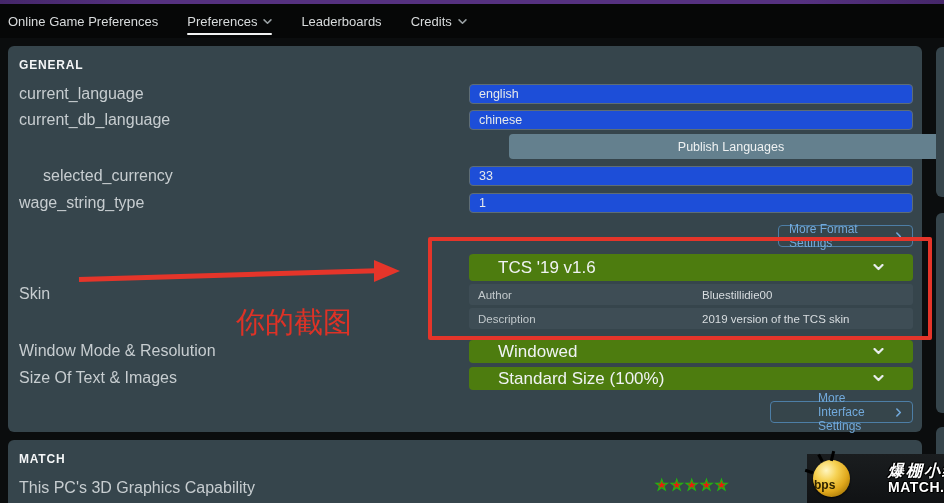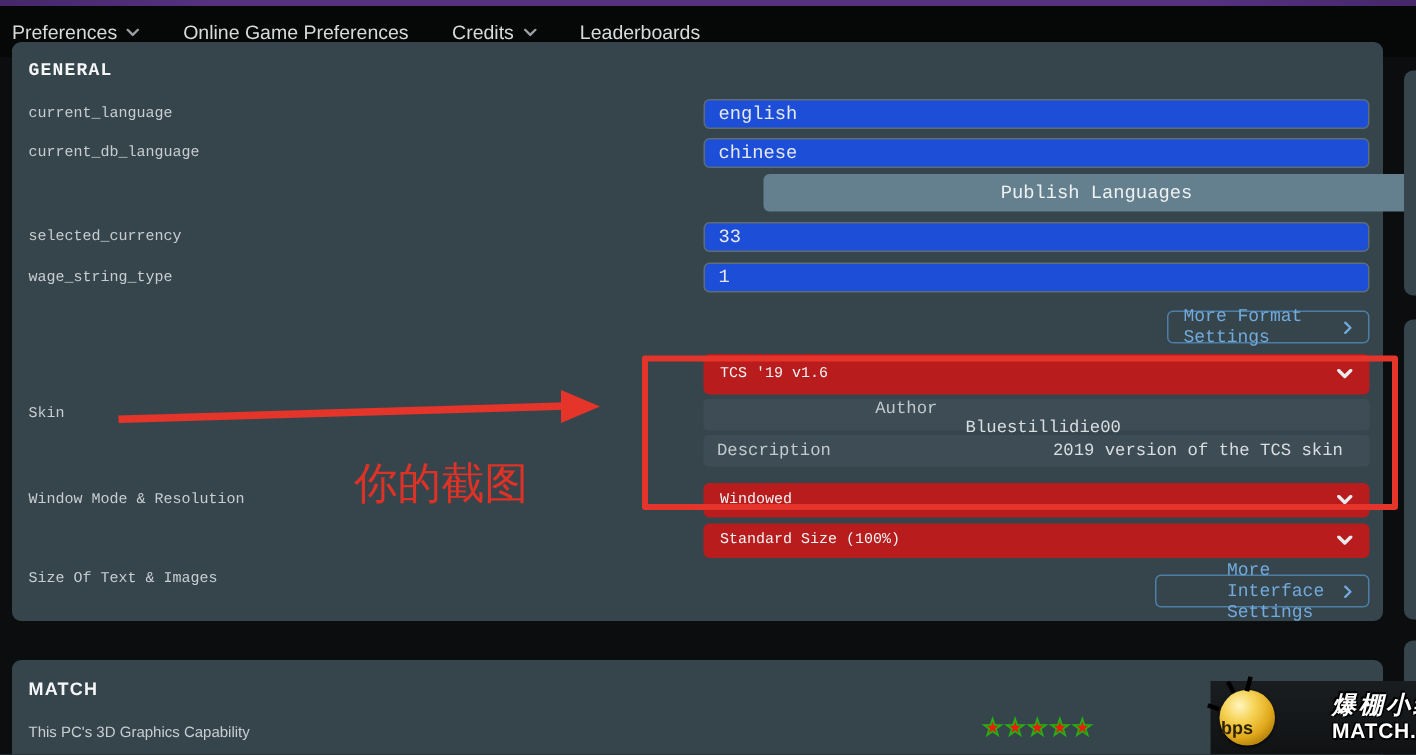--- a/index.html
+++ b/index.html
@@ -15,41 +15,41 @@
     background:linear-gradient(90deg,#45276a,#553180 15%,#553180 85%,#45276a); }
   .tabbar { position:absolute; left:0; top:4px; width:944px; height:34px;
     background:#060707; display:flex; align-items:stretch; gap:29px; padding-left:8px; }
   .tab { position:relative; display:flex; align-items:center; gap:6px;
     color:#d8dbdc; font-size:13px; cursor:pointer; }
   .tab .chev { color:#9aa1a4; display:flex; align-items:center; margin-top:2px; }
   .tab.active::after { content:""; position:absolute; left:0; right:0; bottom:3px;
     height:2px; background:#f2f3f3; border-radius:1px; }
 
   .panel { position:absolute; left:8px; width:914px; background:#36454c; border-radius:6px; }
-  .panel.general { top:28px; height:386px;font-family:Liberation Mono, monospace; }
+  .panel.general { top:46px; height:386px; }
   .panel.match { top:440px; height:70px; }
 
   .section-title { position:absolute; left:11px; color:#f4f6f7; font-weight:bold;
     font-size:12px; letter-spacing:.8px; }
 
-  .row-label { position:absolute; left:11px; color:#c7cdd0; font-size:10px;
+  .row-label { position:absolute; left:11px; color:#c7cdd0; font-size:16px;
     display:flex; align-items:center; height:20px; }
 
   .input { position:absolute; left:461px; width:444px; height:20px;
     background:#1d4ed8; border:1px solid #5e6d75; border-radius:4px;
     color:#e6e9ea; font-size:12.5px; padding:0 9px; font-family:inherit; outline:none; }
 
   .btn-solid { position:absolute; left:461px; width:444px; height:25px;
     background:#64808e; border:none; border-radius:4px; color:#eef1f2;
     font-size:12.5px; display:flex; align-items:center; justify-content:center; cursor:pointer;margin-left:40px; }
 
   .dropdown { position:absolute; left:461px; width:444px;
-    background:#b91c1c; border-radius:4px; color:#f0f3f4; font-size:10px;
+    background:#4d7c0f; border-radius:4px; color:#f0f3f4; font-size:17px;
     display:flex; align-items:center; justify-content:space-between;
-    padding:0 11px; cursor:pointer; }
+    padding:0 29px; cursor:pointer; }
   .dropdown .chev { color:#e8ecee; display:flex; align-items:center; }
 
   .info-row { position:absolute; left:461px; width:444px; height:21px;
     background:#3e4d55; border-radius:3px; display:flex; align-items:center;
     font-size:11.5px; color:#ccd2d5; padding-left:9px; }
   .info-row .info-label { width:224px; color:#c2c9cc; }
   .info-row .info-value { color:#d8dde0; }
 
   .btn-outline { position:absolute; height:22px; background:rgba(54,69,76,.2);
     border:1px solid #4d7ea6; border-radius:4px; color:#72aadc; font-size:12px;
@@ -93,58 +93,58 @@
     text-shadow:-1px 0 #000, 1px 0 #000, 0 -1px #000, 0 1px #000, 1px 1px #000, -1px -1px #000; }
   .logo-site { font-size:14px; font-weight:bold; color:#fff; letter-spacing:.5px;
     text-shadow:-1px 0 #000, 1px 0 #000, 0 -1px #000, 0 1px #000, 1px 1px #000, -1px -1px #000; }
 </style>
 </head>
 <body>
 
 <div class="accent-strip"></div>
 
 <div class="tabbar">
+  <div class="tab">
+    <span>Online Game Preferences</span>
+  </div>
   <div class="tab active">
     <span>Preferences</span>
     <span class="chev">
       <svg width="9" height="6" viewBox="0 0 10 7">
           <path d="M1 1l4 4 4-4" fill="none" stroke="currentColor" stroke-width="1.8" stroke-linecap="round" stroke-linejoin="round"></path>
         </svg>
     </span>
   </div>
   <div class="tab">
-    <span>Online Game Preferences</span>
+    <span>Leaderboards</span>
   </div>
   <div class="tab">
     <span>Credits</span>
     <span class="chev">
       <svg width="9" height="6" viewBox="0 0 10 7">
           <path d="M1 1l4 4 4-4" fill="none" stroke="currentColor" stroke-width="1.8" stroke-linecap="round" stroke-linejoin="round"></path>
         </svg>
     </span>
   </div>
-  <div class="tab">
-    <span>Leaderboards</span>
-  </div>
 </div>
 
 <div class="panel general">
   <div class="section-title" style="top:12px;">GENERAL</div>
 
   <div class="row-label" style="top:38px;">current_language</div>
   <input class="input" style="top: 38px;" readonly="" value="english">
 
   <div class="row-label" style="top:64px;">current_db_language</div>
   <input class="input" style="top: 64px;" readonly="" value="chinese">
 
   <div class="btn-solid" style="top:88px;">
     <span>Publish Languages</span>
   </div>
 
-  <div class="row-label" style="top:120px;">selected_currency</div>
+  <div class="row-label" style="top:120px;margin-left:24px;">selected_currency</div>
   <input class="input" style="top: 120px;" readonly="" value="33">
 
   <div class="row-label" style="top:147px;">wage_string_type</div>
   <input class="input" style="top: 147px;" readonly="" value="1">
 
   <div class="btn-outline" style="top:179px; left:770px; width:135px;">
     <span>More Format Settings</span>
     <span class="chev">
       <svg width="6" height="9" viewBox="0 0 7 10">
           <path d="M1 1l4 4-4 4" fill="none" stroke="currentColor" stroke-width="1.8" stroke-linecap="round" stroke-linejoin="round"></path>
@@ -154,40 +154,40 @@
 
   <div class="row-label" style="top:238px;">Skin</div>
   <div class="dropdown" style="top:208px; height:27px;">
     <span>TCS '19 v1.6</span>
     <span class="chev">
       <svg width="11" height="7" viewBox="0 0 10 7">
           <path d="M1 1l4 4 4-4" fill="none" stroke="currentColor" stroke-width="2.2" stroke-linecap="round" stroke-linejoin="round"></path>
         </svg>
     </span>
   </div>
-  <div class="info-row" style="top:238px;flex-direction:column;">
+  <div class="info-row" style="top:238px;">
     <span class="info-label">Author</span>
     <span class="info-value">Bluestillidie00</span>
   </div>
   <div class="info-row" style="top:262px;">
     <span class="info-label">Description</span>
     <span class="info-value">2019 version of the TCS skin</span>
   </div>
 
   <div class="row-label" style="top:295px;">Window Mode &amp; Resolution</div>
   <div class="dropdown" style="top:294px; height:23px;">
     <span>Windowed</span>
     <span class="chev">
       <svg width="11" height="7" viewBox="0 0 10 7">
           <path d="M1 1l4 4 4-4" fill="none" stroke="currentColor" stroke-width="2.2" stroke-linecap="round" stroke-linejoin="round"></path>
         </svg>
     </span>
   </div>
 
-  <div class="row-label" style="top:322px;margin-top:26px;">Size Of Text &amp; Images</div>
+  <div class="row-label" style="top:322px;">Size Of Text &amp; Images</div>
   <div class="dropdown" style="top:321px; height:23px;">
     <span>Standard Size (100%)</span>
     <span class="chev">
       <svg width="11" height="7" viewBox="0 0 10 7">
           <path d="M1 1l4 4 4-4" fill="none" stroke="currentColor" stroke-width="2.2" stroke-linecap="round" stroke-linejoin="round"></path>
         </svg>
     </span>
   </div>
 
   <div class="btn-outline" style="top:355px; left:762px; width:143px;padding-left:47px;">

